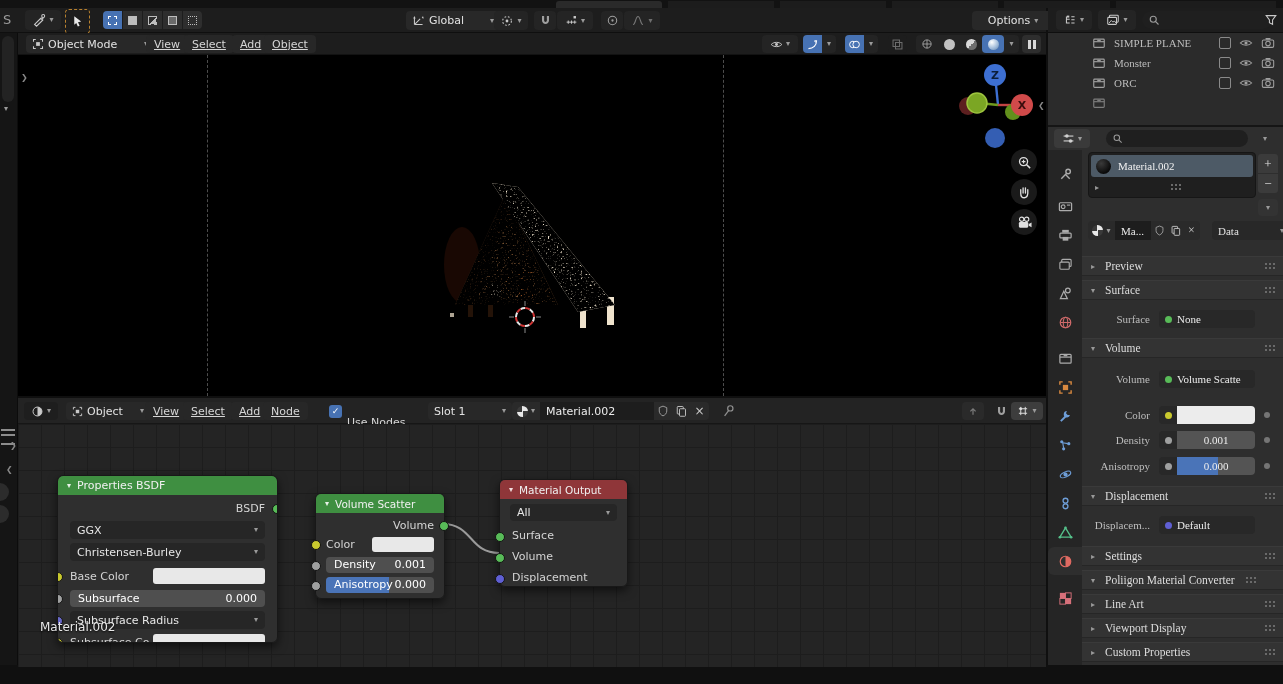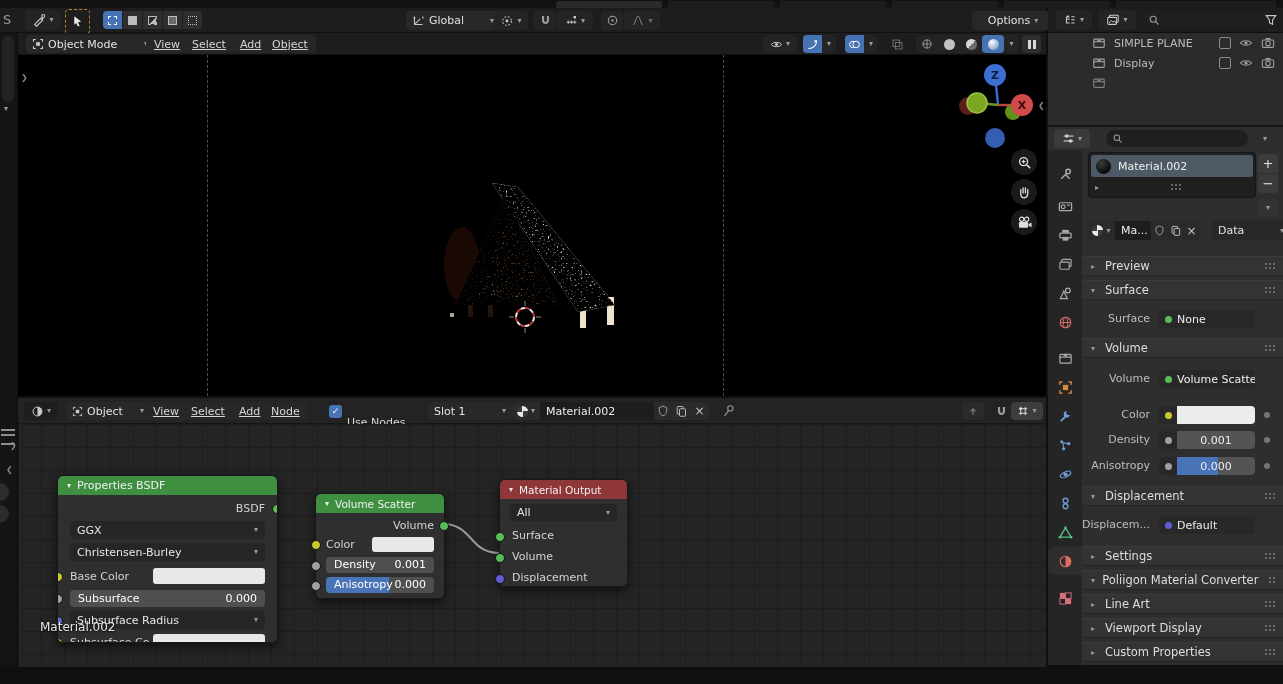--- a/index.html
+++ b/index.html
@@ -563,41 +563,54 @@
           <span>Displacement</span>
         </div>
       </div>
 
       <div class="a" style="left:22px;top:196px;color:#e8e8e8;font-size:12px;z-index:6;text-shadow:0 1px 2px #000;">
         <span>Material.002</span>
       </div>
     </div>
   </div>
 
-  <div class="a" style="left:1046px;top:33px;width:237px;height:632px;background:#2e2e2e;border-left:2px solid #0f0f0f;box-sizing:border-box;">
+  <div class="a" style="left:1046px;top:33px;width:237px;height:632px;background:#2e2e2e;border-left:2px solid #0f0f0f;box-sizing:border-box;font-family:Liberation Serif, serif;">
 
     <div class="a" style="left:0;top:0;width:235px;height:92px;background:#2b2b2b;overflow:hidden;">
       <div class="orow">
         <svg class="ic" width="14" height="14" viewBox="0 0 16 16" style="margin-left:44px;color:#a0a0a0;">
             <use href="#s-box"></use>
           </svg>
         <span style="margin-left:8px;">SIMPLE PLANE</span>
         <div class="cb" style="margin-left:auto;"></div>
         <svg class="ic" width="14" height="14" viewBox="0 0 16 16" style="margin-left:8px;color:#a0a0a0;">
             <use href="#s-eye"></use>
           </svg>
         <svg class="ic" width="14" height="14" viewBox="0 0 16 16" style="margin:0 8px 0 8px;color:#a0a0a0;">
             <use href="#s-cam"></use>
           </svg>
       </div>
       <div class="orow">
         <svg class="ic" width="14" height="14" viewBox="0 0 16 16" style="margin-left:44px;color:#a0a0a0;">
             <use href="#s-box"></use>
           </svg>
-        <span style="margin-left:8px;">Display</span>
+        <span style="margin-left:8px;">Monster</span>
+        <div class="cb" style="margin-left:auto;"></div>
+        <svg class="ic" width="14" height="14" viewBox="0 0 16 16" style="margin-left:8px;color:#a0a0a0;">
+            <use href="#s-eye"></use>
+          </svg>
+        <svg class="ic" width="14" height="14" viewBox="0 0 16 16" style="margin:0 8px 0 8px;color:#a0a0a0;">
+            <use href="#s-cam"></use>
+          </svg>
+      </div>
+      <div class="orow">
+        <svg class="ic" width="14" height="14" viewBox="0 0 16 16" style="margin-left:44px;color:#a0a0a0;">
+            <use href="#s-box"></use>
+          </svg>
+        <span style="margin-left:8px;">ORC</span>
         <div class="cb" style="margin-left:auto;"></div>
         <svg class="ic" width="14" height="14" viewBox="0 0 16 16" style="margin-left:8px;color:#a0a0a0;">
             <use href="#s-eye"></use>
           </svg>
         <svg class="ic" width="14" height="14" viewBox="0 0 16 16" style="margin:0 8px 0 8px;color:#a0a0a0;">
             <use href="#s-cam"></use>
           </svg>
       </div>
       <div class="orow" style="opacity:.7;">
         <svg class="ic" width="14" height="14" viewBox="0 0 16 16" style="margin-left:44px;color:#a0a0a0;">

